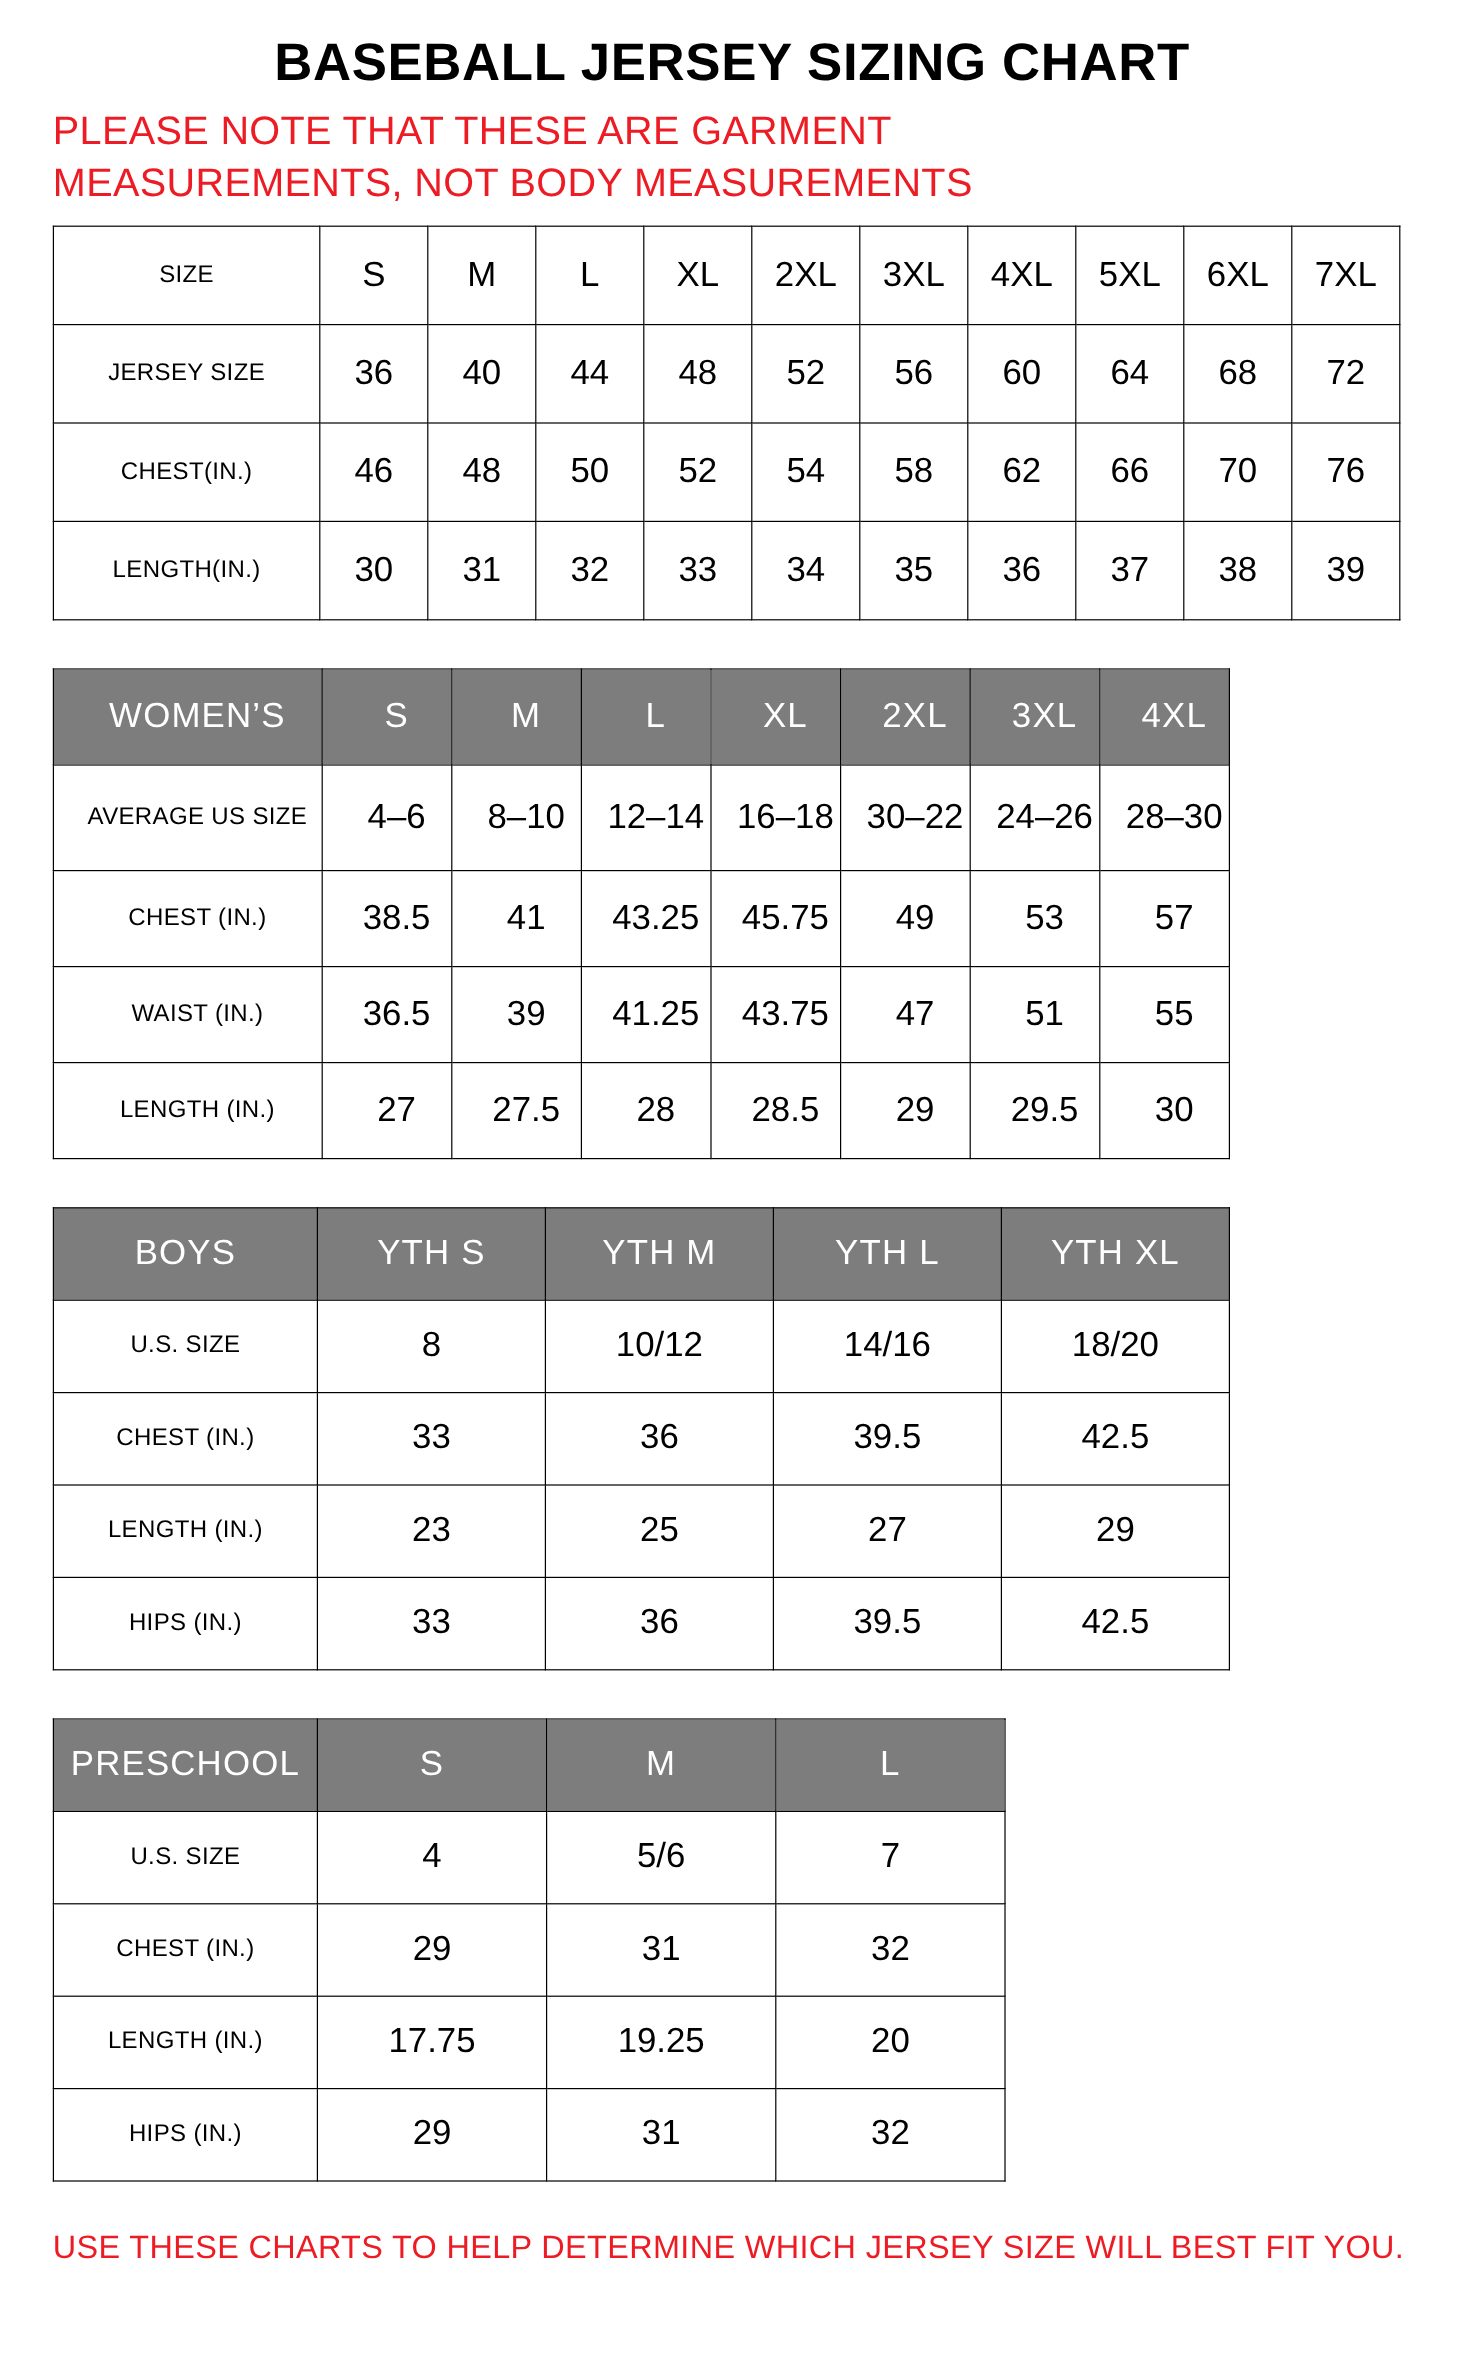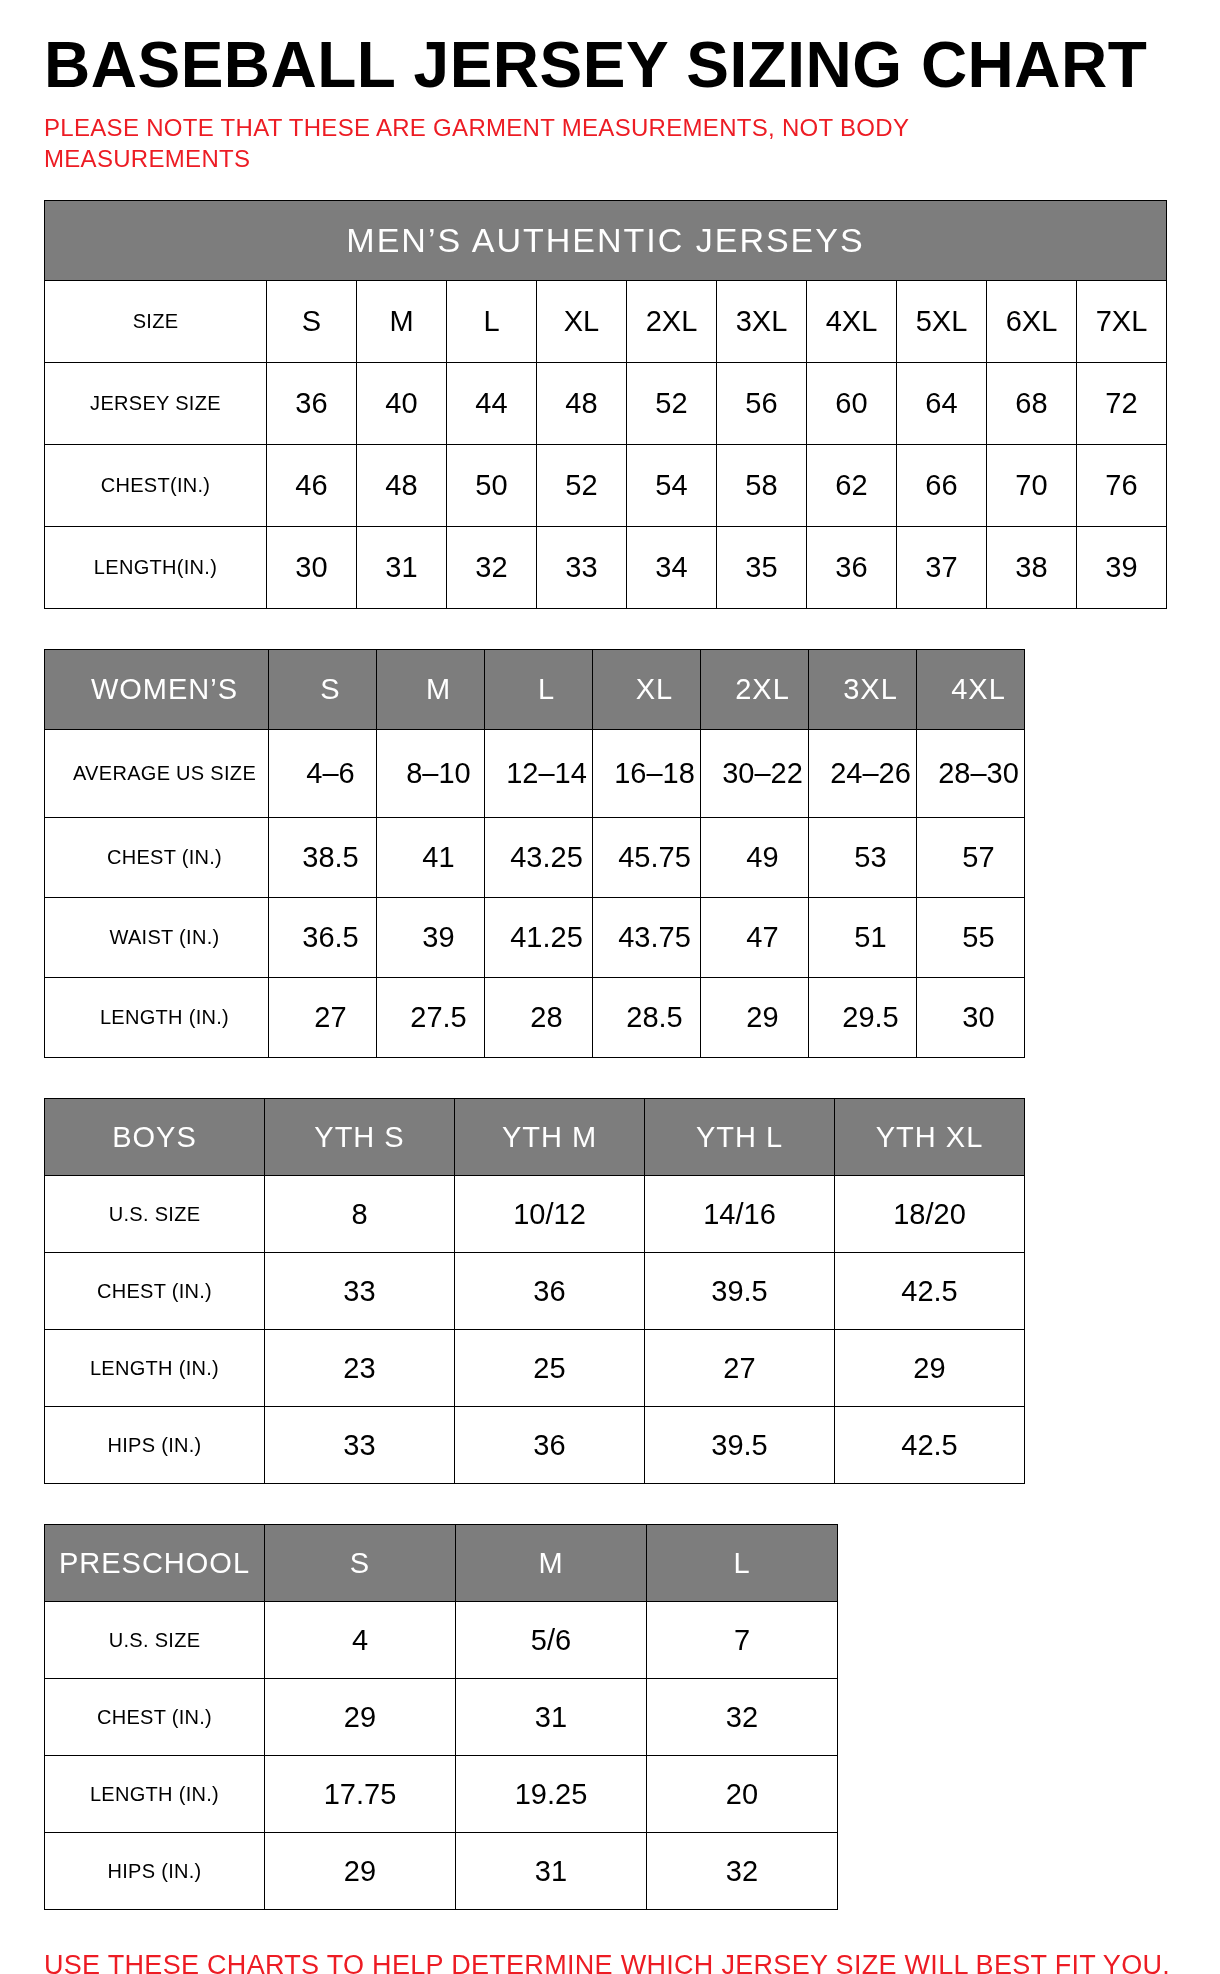--- a/index.html
+++ b/index.html
@@ -11,30 +11,31 @@
   *{box-sizing:border-box;}
   html,body{margin:0;padding:0;background:#ffffff;}
   body{
     width:1220px;
     font-family:"Liberation Sans", sans-serif;
     color:#000;
   }
   .page{padding:22px 44px 30px 44px;}
   h1.title{
     margin:6px 0 10px 0;
-    font-size:64px;
+    font-size:44px;
     font-weight:900;
     letter-spacing:0.5px;
     color:#000;
+    text-align:center;
   }
   .note{
-    margin:0 0 26px 0;
+    margin:0 0 14px 0;
     max-width:900px;
     color:var(--accent);
-    font-size:24px;
+    font-size:33px;
     line-height:1.3;
     letter-spacing:0.3px;
   }
   table.tbl{
     border-collapse:collapse;
     table-layout:fixed;
     text-align:center;
     margin:0 0 40px 0;
   }
   .tbl td,.tbl th{
@@ -91,23 +92,20 @@
         <col style="width:90px">
         <col style="width:90px">
         <col style="width:90px">
       <col style="width:90px">
         <col style="width:90px">
         <col style="width:90px">
         <col style="width:90px">
         <col style="width:90px">
     </colgroup>
     <tbody>
-        <tr class="band-row">
-      <th class="band" colspan="11">MEN’S AUTHENTIC JERSEYS</th>
-    </tr>
     <tr>
       <td class="lbl">SIZE</td>
       <td>S</td>
       <td>M</td>
       <td>L</td>
       <td>XL</td>
       <td>2XL</td>
       <td>3XL</td>
       <td>4XL</td>
       <td>5XL</td>

